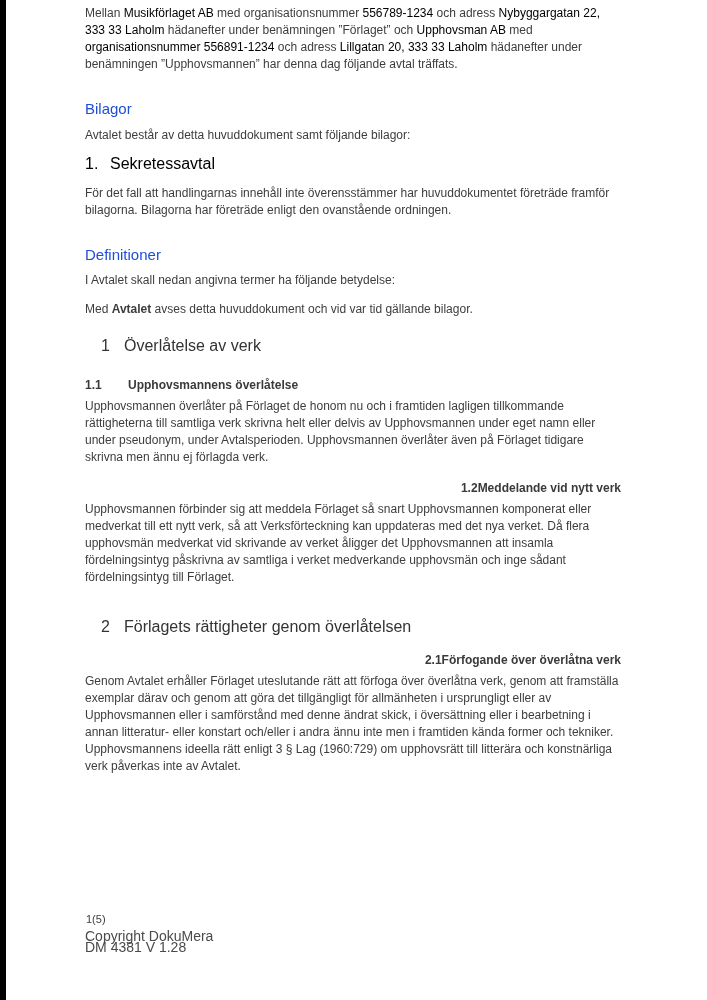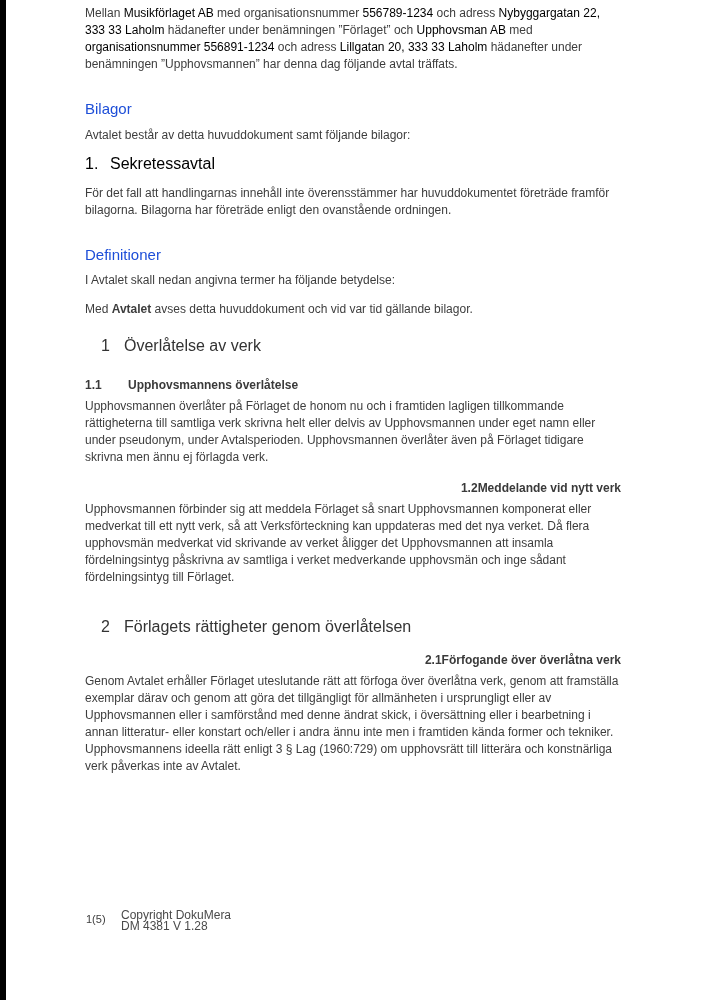--- a/index.html
+++ b/index.html
@@ -51,22 +51,22 @@
   }
   .h-sub .num { display:inline-block; width:43px; font-weight:700; }
   .sub-body { margin-top:5px; }
   .m-sub { margin-top:15px;text-align:right; }
   .m-sub-first { margin-top:22px; }
   .page-number {
     position:absolute; left:86px; top:913px; width:536px;
     text-align:left; font-size:11px; color:#3d3d3d;
   }
   .footer-info {
-    position:absolute; left:85px; top:910px;
-    font-size:12px; line-height:11px; color:#4a4a4a;margin-left:36px;
+    position:absolute; left:85px; top:931px;
+    font-size:14px; line-height:11px; color:#4a4a4a;
   }
   b { font-weight:700; }
 </style>
 </head>
 <body>
 
 <div class="left-edge"></div>
 
 <div class="page">
 

